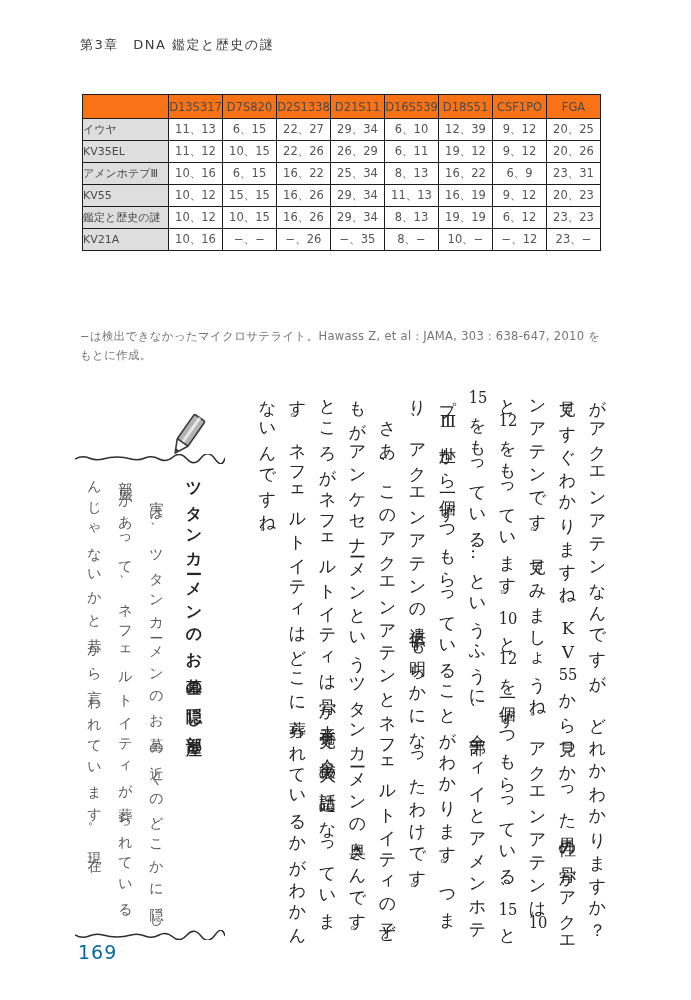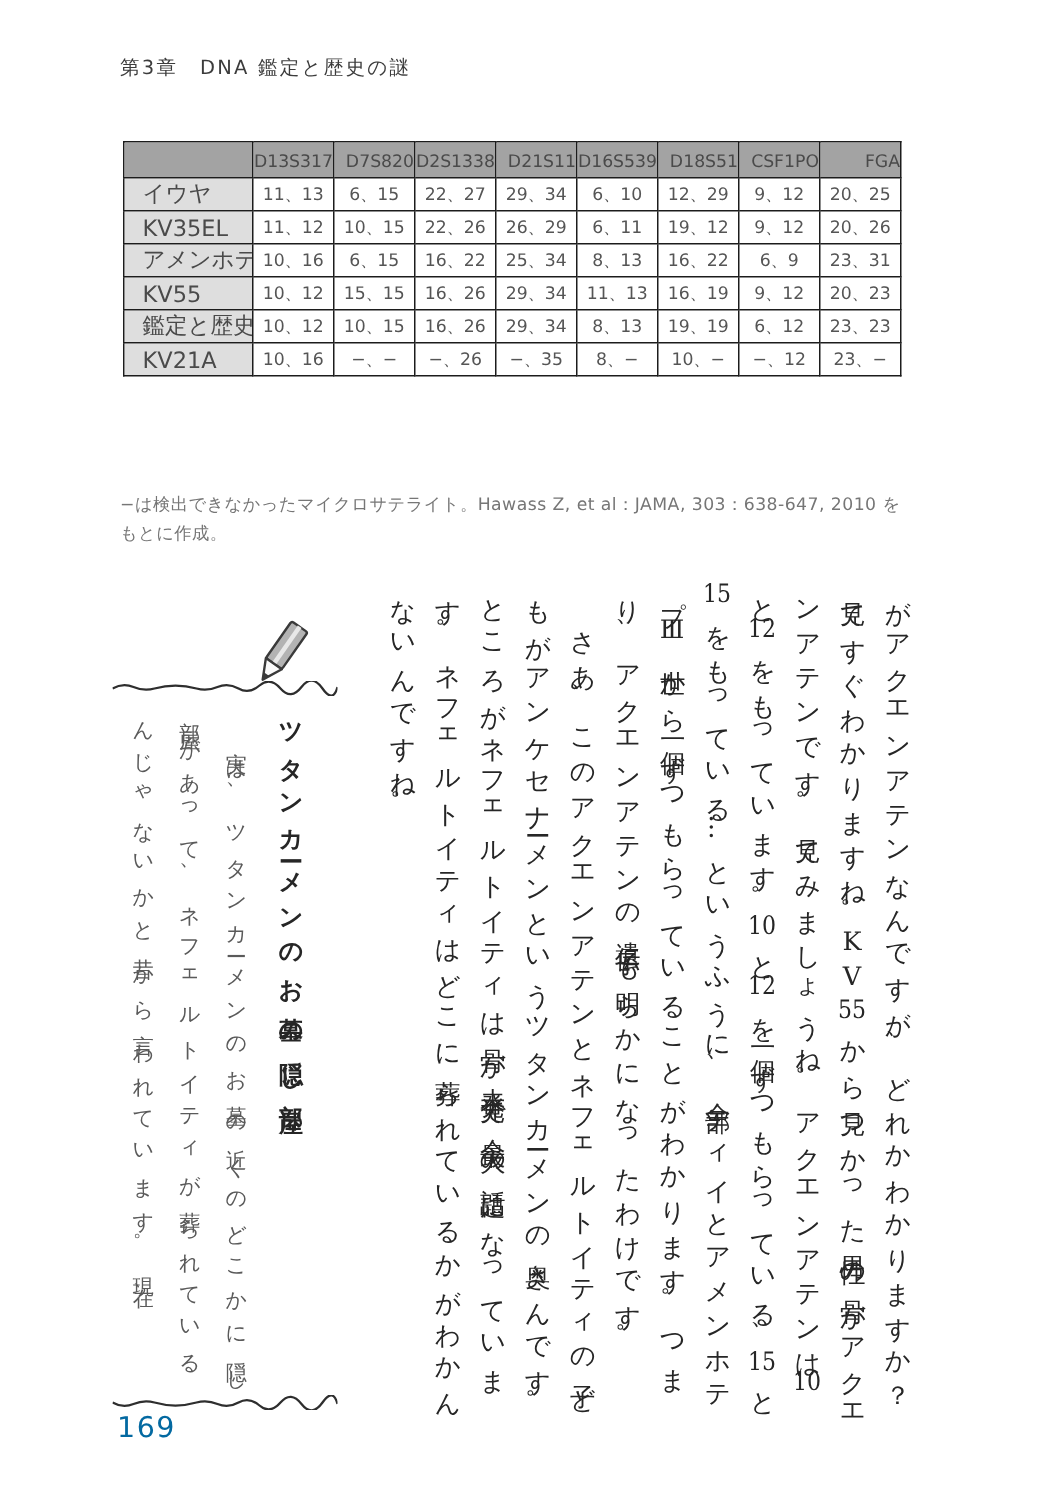--- a/index.html
+++ b/index.html
@@ -5,22 +5,22 @@
   html,body{margin:0;padding:0;background:#fff;}
   .page{position:relative;width:691px;height:1000px;background:#ffffff;overflow:hidden;
         font-family:"DejaVu Sans","Liberation Sans",sans-serif;color:#222;}
 
   .chapter-header{position:absolute;left:80px;top:36px;font-size:13px;color:#3c3c3c;letter-spacing:1.5px;text-align:center;}
 
   .tablewrap{position:absolute;left:82px;top:94px;width:519px;}
   table.dna{border-collapse:collapse;table-layout:fixed;width:100%;font-size:11.5px;color:#4a4a4a;}
   table.dna th,table.dna td{border:1.6px solid #1c1c1c;text-align:center;padding:0;height:21px;
         overflow:hidden;white-space:nowrap;}
-  table.dna tr.hdr th{height:23px;background:#a3a3a3;font-weight:normal;text-align:right;}
-  table.dna td.lbl{background:#dedede;text-align:left;padding-left:12px;font-size:15px;margin-top:24px;}
+  table.dna tr.hdr th{height:23px;background:#f97316;font-weight:normal;}
+  table.dna td.lbl{background:#dedede;text-align:left;padding-left:0;font-size:11px;margin-top:24px;}
   table.dna col.c0{width:86px;}
   table.dna td.val{background:#fff;color:#555;}
 
   .caption{position:absolute;left:80px;top:300px;font-size:14.5px;font-weight:bold;color:#1c1c1c;letter-spacing:1px;}
   .note{position:absolute;left:80px;top:327px;width:528px;font-size:11.5px;color:#767676;line-height:1.65;letter-spacing:.3px;}
 
   .main-text{position:absolute;top:388px;right:78px;width:368px;height:562px;
         writing-mode:vertical-rl;text-orientation:mixed;
         font-family:"DejaVu Serif","Liberation Serif",serif;
         font-size:17px;line-height:30px;letter-spacing:3.5px;color:#262626;}
@@ -73,21 +73,21 @@
         <th>CSF1PO</th>
         <th>FGA</th>
       </tr>
       <tr>
         <td class="lbl">イウヤ</td>
         <td class="val">11、13</td>
         <td class="val">6、15</td>
         <td class="val">22、27</td>
         <td class="val">29、34</td>
         <td class="val">6、10</td>
-        <td class="val">12、29</td>
+        <td class="val">12、39</td>
         <td class="val">9、12</td>
         <td class="val">20、25</td>
       </tr>
       <tr>
         <td class="lbl">KV35EL</td>
         <td class="val">11、12</td>
         <td class="val">10、15</td>
         <td class="val">22、26</td>
         <td class="val">26、29</td>
         <td class="val">6、11</td>

